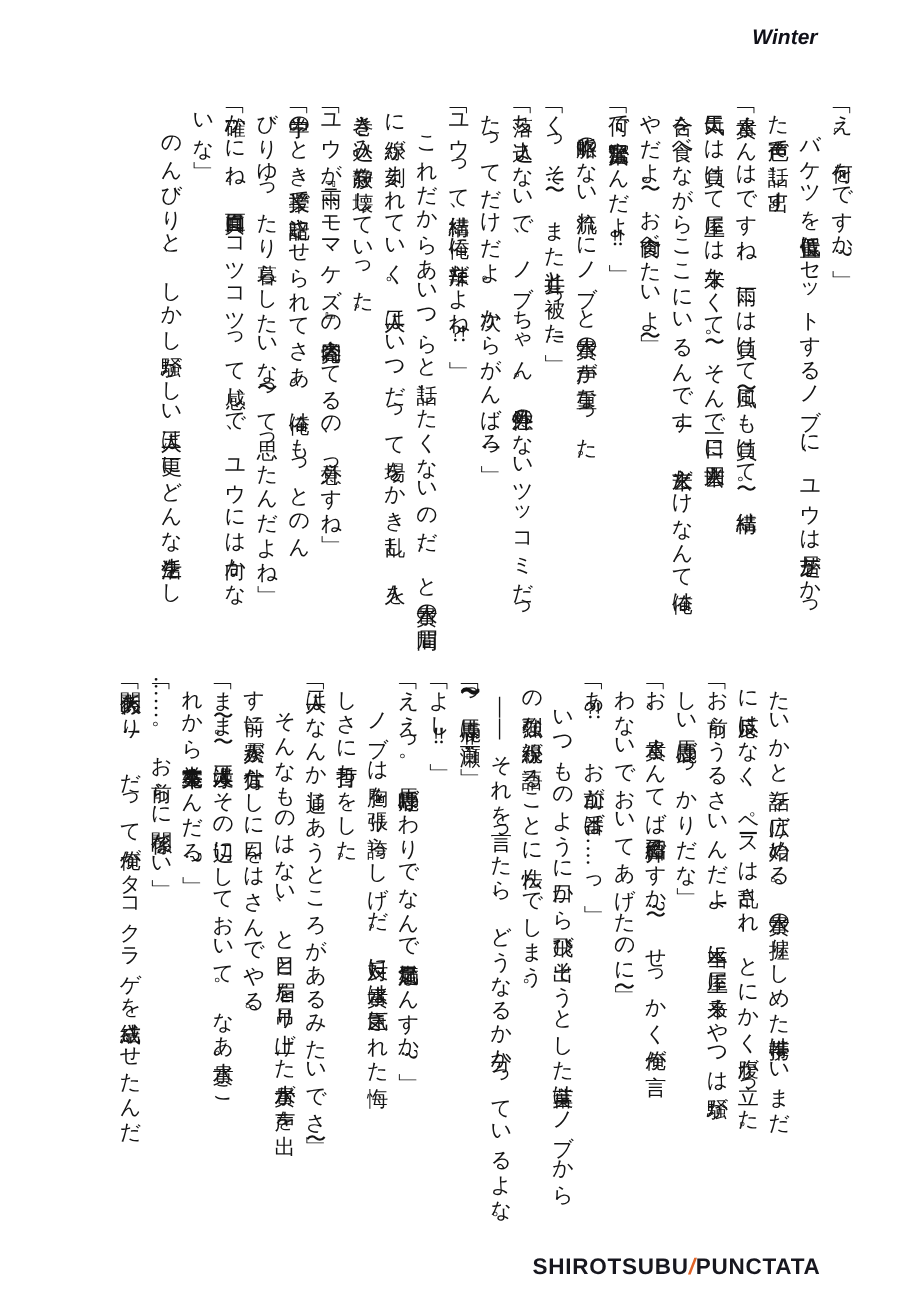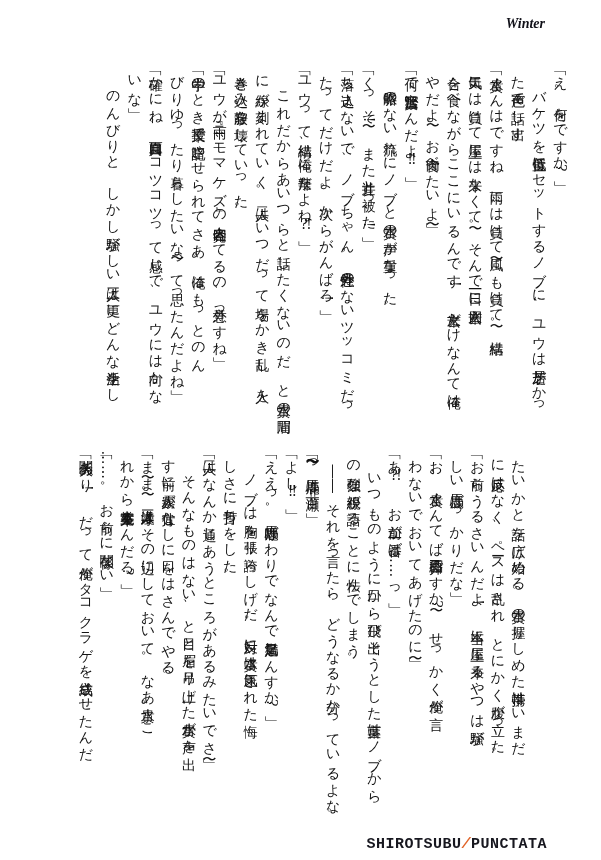--- a/index.html
+++ b/index.html
@@ -4,40 +4,40 @@
 <style>
   html,body{margin:0;padding:0;}
   body{
     width:601px;height:860px;position:relative;overflow:hidden;
     background:#ffffff;
     font-family:"DejaVu Serif","Liberation Serif",serif;
     color:#1c1c1c;
   }
   .running-header{
     position:absolute;top:16px;right:56px;
-    font-family:Liberation Serif, serif;
+    font-family:Liberation Sans, sans-serif;
     font-style:italic;font-weight:bold;font-size:14px;color:#101018;
   }
   .vblock{
     position:absolute;
     writing-mode:vertical-rl;
     text-orientation:mixed;
     font-size:14px;
     letter-spacing:0.5px;
     color:#141414;
     white-space:nowrap;
   }
   .vblock .vline{display:block;}
   #upper-block{top:66px;right:30px;height:368px;}
   #upper-block .vline{line-height:21.3px;}
   #lower-block{top:450px;right:72px;height:368px;}
   #lower-block .vline{line-height:20.6px;}
   .footer-credit{
     position:absolute;bottom:7px;right:54px;
-    font-family:Liberation Mono, monospace;
+    font-family:Liberation Sans, sans-serif;
     font-size:15px;font-weight:bold;letter-spacing:0.5px;color:#17171f;
   }
   .footer-credit .slash{color:#e06327;font-style:italic;}
 </style>
 </head>
 <body>
 
 <div class="running-header">Winter</div>
 
 <div id="upper-block" class="vblock">

